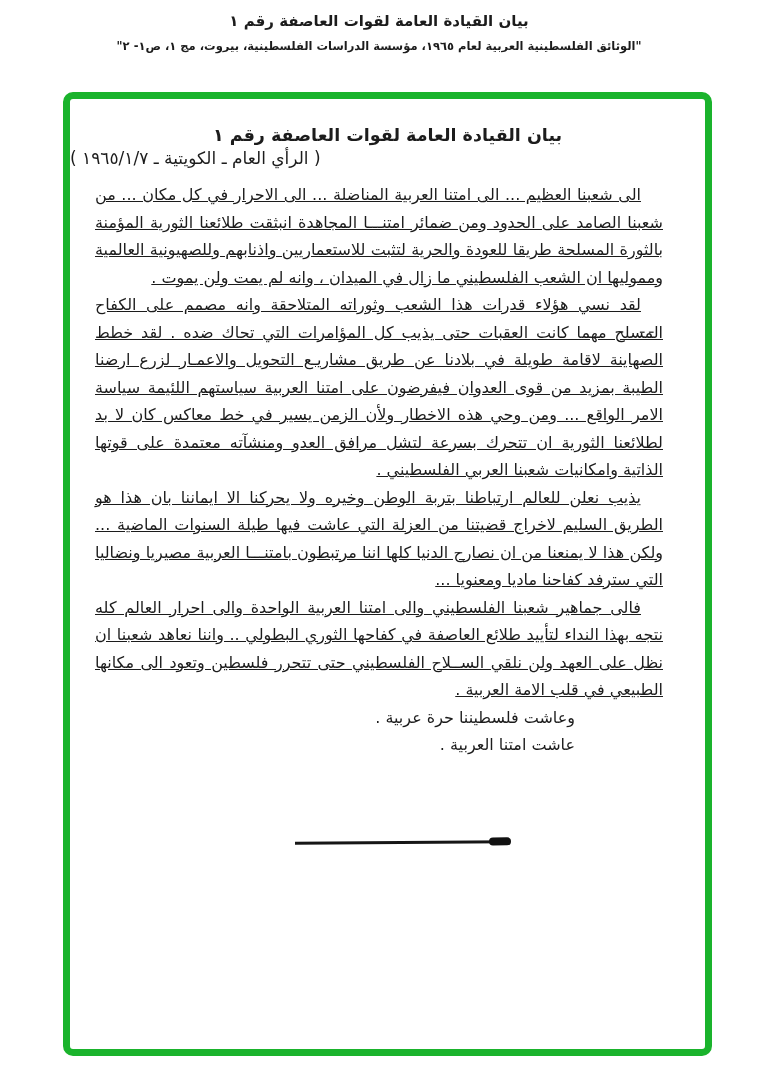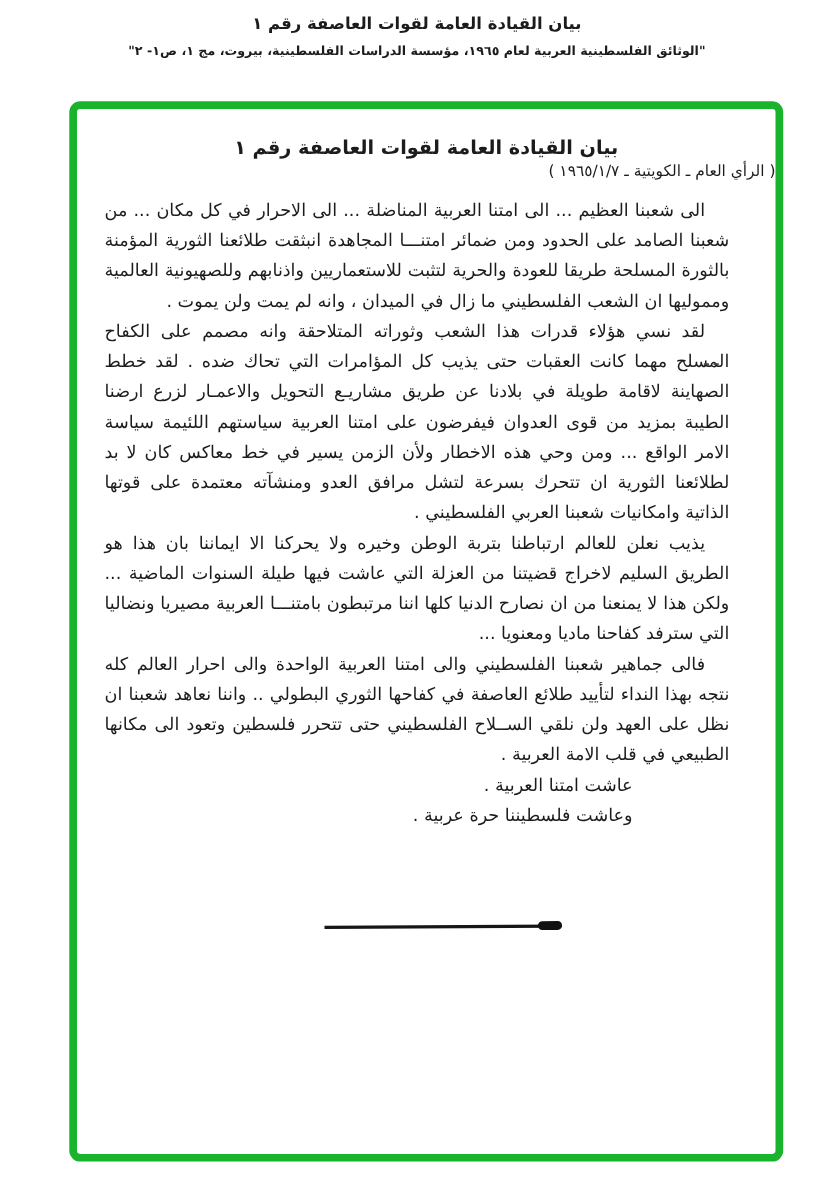--- a/index.html
+++ b/index.html
@@ -57,34 +57,35 @@
   }
 
   .doc-title {
     margin: 26px 0 0 0;
     text-align: center;
     font-size: 17.5px;
     font-weight: bold;
   }
   .doc-subtitle {
     margin-top: 3px;
-    text-align: right;
-    font-size: 14px;
+    text-align: left;
+    font-size: 17px;
   }
 
   .doc-body {
     margin: 13px 42px 0 25px;
     text-align: justify;
     font-size: 16px;
     line-height: 27.5px;
   }
   .doc-body p {
     margin: 0;
     padding: 0;
     text-indent: 22px;
+    text-decoration: underline;
   }
   .slogan {
     margin-right: 88px;
     text-align: right;
     font-size: 16px;
     line-height: 27.5px;
   }
 
   
   .margin-mark {
@@ -132,22 +133,22 @@
   <div class="scan-page">
 
     <div class="doc-title">بيان القيادة العامة لقوات العاصفة رقم ١</div>
     <div class="doc-subtitle">( الرأي العام ـ الكويتية ـ ١٩٦٥/١/٧ )</div>
 
     <div class="doc-body">
       <p>الى شعبنا العظيم ... الى امتنا العربية المناضلة ... الى الاحرار في كل مكان ... من شعبنا الصامد على الحدود ومن ضمائر امتنـــا المجاهدة انبثقت طلائعنا الثورية المؤمنة بالثورة المسلحة طريقا للعودة والحرية لتثبت للاستعماريين واذنابهم وللصهيونية العالمية ومموليها ان الشعب الفلسطيني ما زال في الميدان ، وانه لم يمت ولن يموت .</p>
       <p>لقد نسي هؤلاء قدرات هذا الشعب وثوراته المتلاحقة وانه مصمم على الكفاح المسلح مهما كانت العقبات حتى يذيب كل المؤامرات التي تحاك ضده . لقد خطط الصهاينة لاقامة طويلة في بلادنا عن طريق مشاريـع التحويل والاعمـار لزرع ارضنا الطيبة بمزيد من قوى العدوان فيفرضون على امتنا العربية سياستهم اللئيمة سياسة الامر الواقع ... ومن وحي هذه الاخطار ولأن الزمن يسير في خط معاكس كان لا بد لطلائعنا الثورية ان تتحرك بسرعة لتشل مرافق العدو ومنشآته معتمدة على قوتها الذاتية وامكانيات شعبنا العربي الفلسطيني .</p>
       <p>يذيب نعلن للعالم ارتباطنا بتربة الوطن وخيره ولا يحركنا الا ايماننا بان هذا هو الطريق السليم لاخراج قضيتنا من العزلة التي عاشت فيها طيلة السنوات الماضية ... ولكن هذا لا يمنعنا من ان نصارح الدنيا كلها اننا مرتبطون بامتنـــا العربية مصيريا ونضاليا التي سترفد كفاحنا ماديا ومعنويا ...</p>
       <p>فالى جماهير شعبنا الفلسطيني والى امتنا العربية الواحدة والى احرار العالم كله نتجه بهذا النداء لتأييد طلائع العاصفة في كفاحها الثوري البطولي .. واننا نعاهد شعبنا ان نظل على العهد ولن نلقي الســلاح الفلسطيني حتى تتحرر فلسطين وتعود الى مكانها الطبيعي في قلب الامة العربية .</p>
+      <div class="slogan">وعاشت فلسطيننا حرة عربية .</div>
       <div class="slogan">عاشت امتنا العربية .</div>
-      <div class="slogan">وعاشت فلسطيننا حرة عربية .</div>
     </div>
 
     <div class="margin-mark">ـ ـ</div>
   </div>
 </div>
 
 <div class="pen-mark">
   <div class="pen-mark-blob"></div>
 </div>
 

